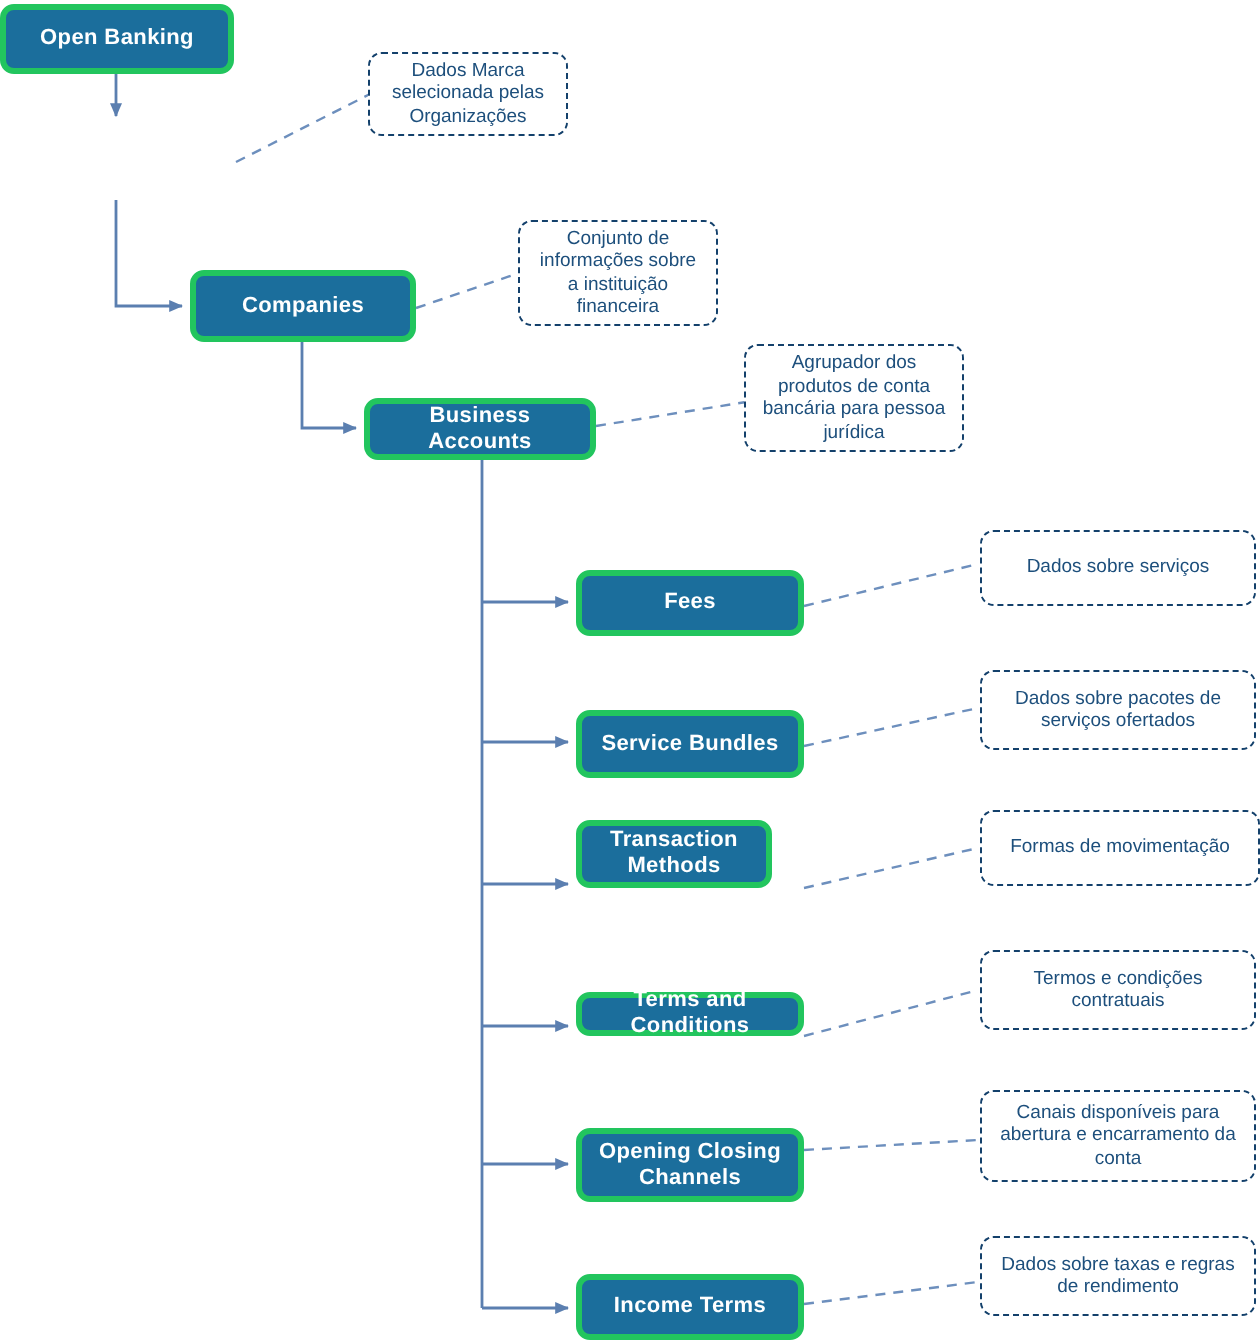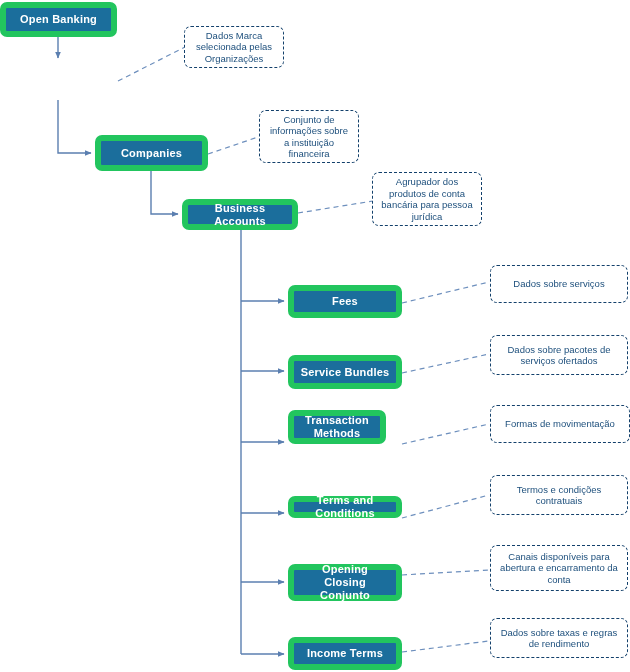--- a/index.html
+++ b/index.html
@@ -24,21 +24,21 @@
     pointer-events: none;
   }
   .node {
     position: absolute;
     box-sizing: border-box;
     display: flex;
     align-items: center;
     justify-content: center;
     text-align: center;
     background: #1b6e9c;
-    border: 6px solid #22c55e;
+    border: 3px solid #22c55e;
     border-radius: 7px;
     color: #ffffff;
     font-size: 11px;
     font-weight: bold;
     line-height: 13px;
     letter-spacing: 0.2px;
     padding: 2px 6px;
     z-index: 3;
   }
   .note {
@@ -119,21 +119,21 @@
 
   <div class="node" style="left:288px; top:410px; width:98px; height:34px;justify-content:flex-end;">
     <span>Transaction Methods</span>
   </div>
 
   <div class="node" style="left:288px; top:496px; width:114px; height:22px;">
     <span>Terms and Conditions</span>
   </div>
 
   <div class="node" style="left:288px; top:564px; width:114px; height:37px;">
-    <span>Opening Closing Conjunto</span>
+    <span>Opening Closing Channels</span>
   </div>
 
   <div class="node" style="left:288px; top:637px; width:114px; height:33px;">
     <span>Income Terms</span>
   </div>
 
   <div class="note" style="left:184px; top:26px; width:100px; height:42px;">
     <span>Dados Marca selecionada pelas Organizações</span>
   </div>
 

